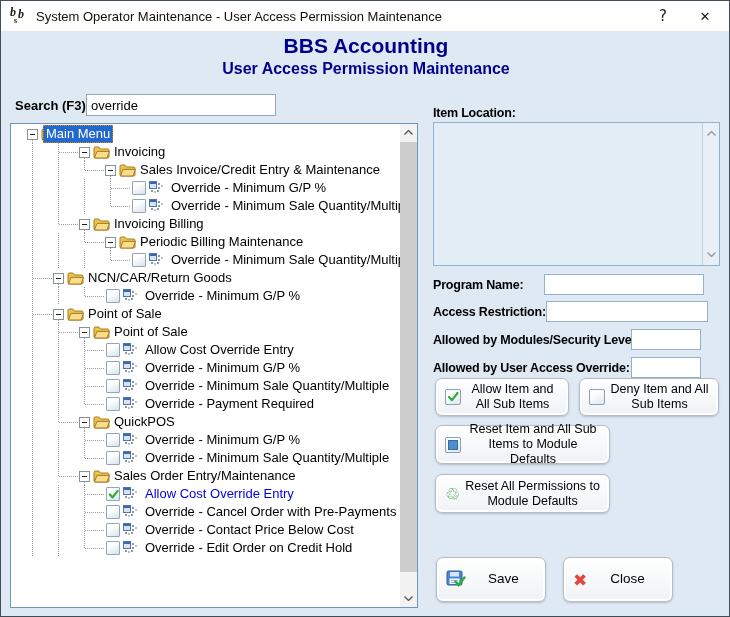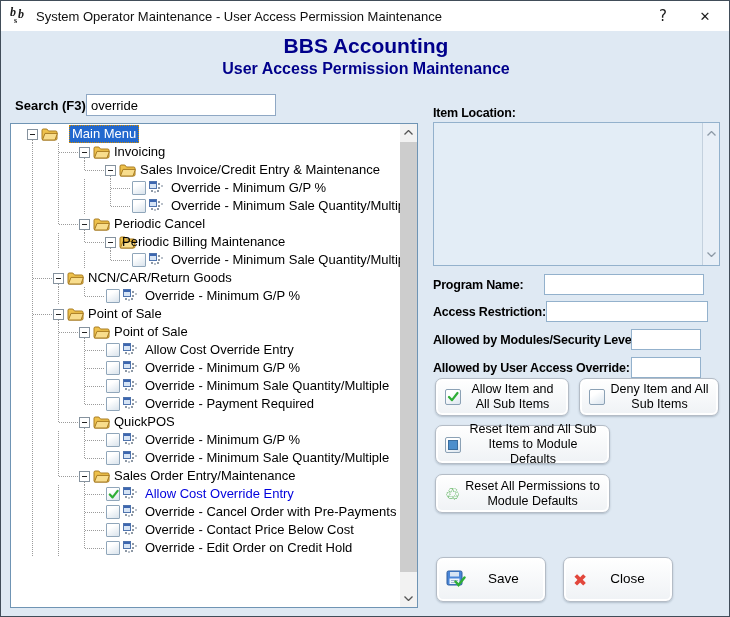--- a/index.html
+++ b/index.html
@@ -101,21 +101,21 @@
 
   <div id="tree">
     <div id="tree-rows">
         <div class="tree-row">
           <span class="vline" style="left:21px;top:15px;height:3px"></span>
           <span class="expand" style="left:16px"></span>
           <span class="ficon" style="left:30px"><svg width="17" height="14" viewBox="0 0 17 14">
               <path d="M1 3.2 C1 2.5 1.5 2 2.2 2 h3.6 l1.7 2 h7.3 c.7 0 1.2 .5 1.2 1.2 v6.6 c0 .7 -.5 1.2 -1.2 1.2 H2.2 C1.5 13 1 12.5 1 11.8 Z" fill="#eec14b" stroke="#a87c22"></path>
               <path d="M1.4 13 L4 6.4 h12.4 L14 13 Z" fill="#f8dd8d" stroke="#a87c22" stroke-linejoin="round"></path>
             </svg></span>
-          <span class="tlabel sel" style="left:58px">Main Menu</span>
+          <span class="tlabel sel" style="left:32px">Main Menu</span>
         </div>
         <div class="tree-row">
           <span class="vline" style="left:21px;top:0;height:18px"></span>
           <span class="vline" style="left:47px;top:0;height:18px"></span>
           <span class="hline" style="left:48px;width:20px"></span>
           <span class="vline" style="left:73px;top:15px;height:3px"></span>
           <span class="expand" style="left:68px"></span>
           <span class="ficon" style="left:82px"><svg width="17" height="14" viewBox="0 0 17 14">
               <path d="M1 3.2 C1 2.5 1.5 2 2.2 2 h3.6 l1.7 2 h7.3 c.7 0 1.2 .5 1.2 1.2 v6.6 c0 .7 -.5 1.2 -1.2 1.2 H2.2 C1.5 13 1 12.5 1 11.8 Z" fill="#eec14b" stroke="#a87c22"></path>
               <path d="M1.4 13 L4 6.4 h12.4 L14 13 Z" fill="#f8dd8d" stroke="#a87c22" stroke-linejoin="round"></path>
@@ -176,34 +176,34 @@
         <div class="tree-row">
           <span class="vline" style="left:21px;top:0;height:18px"></span>
           <span class="vline" style="left:47px;top:0;height:9px"></span>
           <span class="hline" style="left:48px;width:20px"></span>
           <span class="vline" style="left:73px;top:15px;height:3px"></span>
           <span class="expand" style="left:68px"></span>
           <span class="ficon" style="left:82px"><svg width="17" height="14" viewBox="0 0 17 14">
               <path d="M1 3.2 C1 2.5 1.5 2 2.2 2 h3.6 l1.7 2 h7.3 c.7 0 1.2 .5 1.2 1.2 v6.6 c0 .7 -.5 1.2 -1.2 1.2 H2.2 C1.5 13 1 12.5 1 11.8 Z" fill="#eec14b" stroke="#a87c22"></path>
               <path d="M1.4 13 L4 6.4 h12.4 L14 13 Z" fill="#f8dd8d" stroke="#a87c22" stroke-linejoin="round"></path>
             </svg></span>
-          <span class="tlabel" style="left:100px">Periodic Cancel</span>
+          <span class="tlabel" style="left:100px">Invoicing Billing</span>
         </div>
         <div class="tree-row">
           <span class="vline" style="left:21px;top:0;height:18px"></span>
           <span class="vline" style="left:47px;top:0;height:18px"></span>
           <span class="vline" style="left:73px;top:0;height:9px"></span>
           <span class="hline" style="left:74px;width:20px"></span>
           <span class="vline" style="left:99px;top:15px;height:3px"></span>
           <span class="expand" style="left:94px"></span>
           <span class="ficon" style="left:108px"><svg width="17" height="14" viewBox="0 0 17 14">
               <path d="M1 3.2 C1 2.5 1.5 2 2.2 2 h3.6 l1.7 2 h7.3 c.7 0 1.2 .5 1.2 1.2 v6.6 c0 .7 -.5 1.2 -1.2 1.2 H2.2 C1.5 13 1 12.5 1 11.8 Z" fill="#eec14b" stroke="#a87c22"></path>
               <path d="M1.4 13 L4 6.4 h12.4 L14 13 Z" fill="#f8dd8d" stroke="#a87c22" stroke-linejoin="round"></path>
             </svg></span>
-          <span class="tlabel" style="left:108px">Periodic Billing Maintenance</span>
+          <span class="tlabel" style="left:126px">Periodic Billing Maintenance</span>
         </div>
         <div class="tree-row">
           <span class="vline" style="left:21px;top:0;height:18px"></span>
           <span class="vline" style="left:47px;top:0;height:18px"></span>
           <span class="vline" style="left:73px;top:0;height:18px"></span>
           <span class="vline" style="left:99px;top:0;height:9px"></span>
           <span class="hline" style="left:100px;width:20px"></span>
           <span class="cbx" style="left:121px"></span>
           <span class="micon" style="left:138px"><svg width="14" height="13" viewBox="0 0 14 13">
               <rect x="0.5" y="0.5" width="7" height="7" fill="#d6e4f5" stroke="#4f74ae"></rect>

